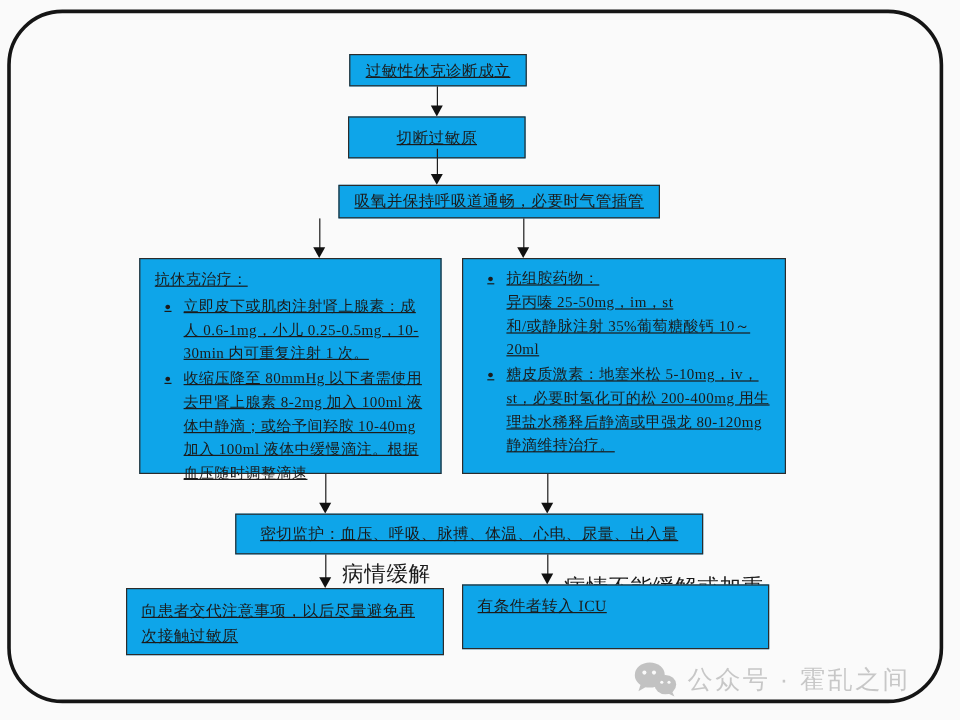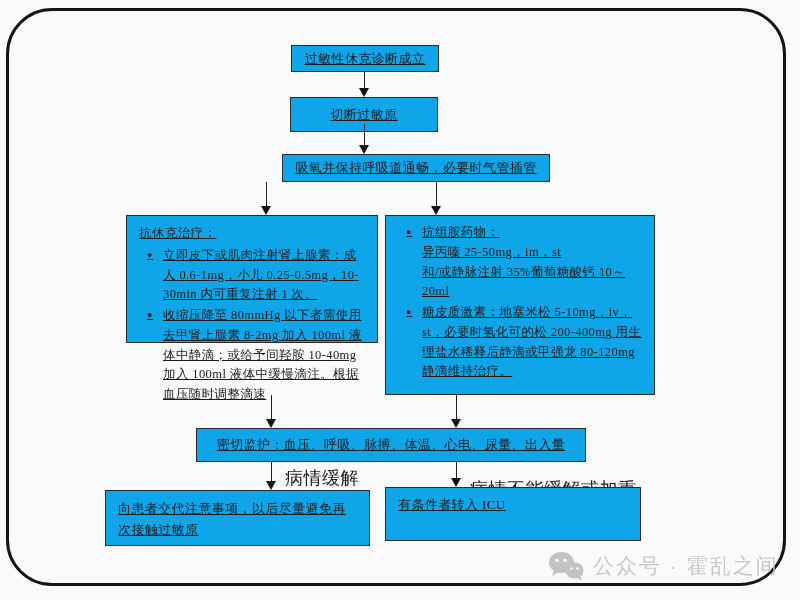--- a/index.html
+++ b/index.html
@@ -40,21 +40,21 @@
   .ahead{
     position:absolute;width:0;height:0;
     border-left:5.5px solid transparent;
     border-right:5.5px solid transparent;
     border-top:9px solid #111;
   }
   .branch-label{
     position:absolute;font-size:18px;letter-spacing:0.5px;color:#1b1b1b;
   }
   .watermark{
-    position:absolute;left:548px;top:551px;
+    position:absolute;left:528px;top:551px;
     display:flex;align-items:center;gap:9px;
     color:#c7c7c7;font-size:21px;letter-spacing:2px;
     font-family:"Liberation Sans","DejaVu Sans",sans-serif;
   }
   .wicon{width:36px;height:30px;display:block;}
 </style>
 </head>
 <body>
 
 <div id="canvas">
@@ -77,21 +77,21 @@
 
   <div class="node center" style="left:246px;top:154px;width:268px;height:28px;margin-left:36px;">
     <span>吸氧并保持呼吸道通畅，必要时气管插管</span>
   </div>
 
   <div class="vline" style="left:266px;top:182px;height:25px;"></div>
   <div class="ahead" style="left:261px;top:206px;"></div>
   <div class="vline" style="left:436px;top:182px;height:25px;"></div>
   <div class="ahead" style="left:431px;top:206px;"></div>
 
-  <div class="node padded bigbox" style="left:126px;top:215px;width:252px;height:128px;">
+  <div class="node padded bigbox" style="left:116px;top:215px;width:252px;height:180px;">
     <div class="title">抗休克治疗：</div>
     <div class="bullet-row">
       <span class="bullet-glyph">●</span>
       <span class="bullet-text">立即皮下或肌肉注射肾上腺素：成人 0.6-1mg，小儿 0.25-0.5mg，10-30min 内可重复注射 1 次。</span>
     </div>
     <div class="bullet-row">
       <span class="bullet-glyph">●</span>
       <span class="bullet-text">收缩压降至 80mmHg 以下者需使用去甲肾上腺素 8-2mg 加入 100ml 液体中静滴；或给予间羟胺 10-40mg 加入 100ml 液体中缓慢滴注。根据血压随时调整滴速</span>
     </div>
   </div>

